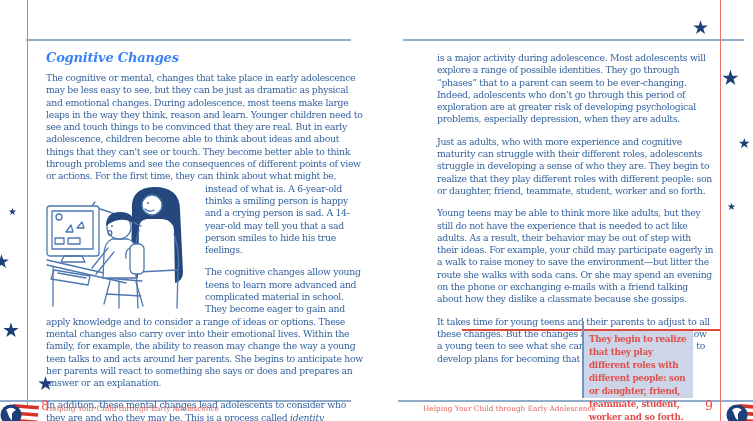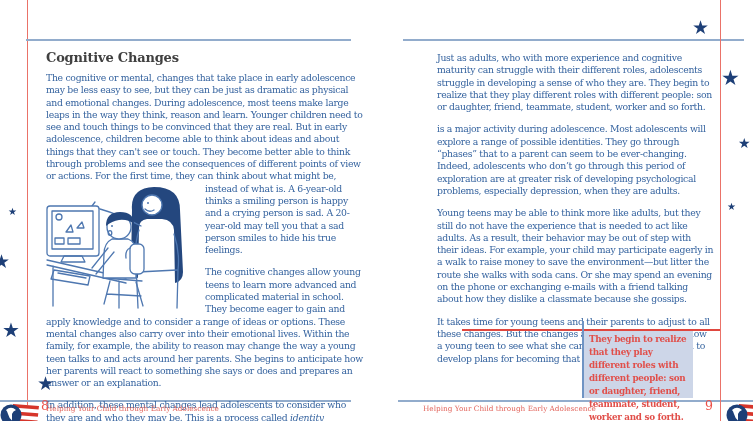--- a/index.html
+++ b/index.html
@@ -35,21 +35,22 @@
   .body-text p {
     margin: 0 0 10px 0;
     font-size: 9.3px; line-height: 12.3px; letter-spacing: -0.3px;
     color: #35639f; text-align: left;
   }
   .left-content  { position: absolute; left: 46px;  top: 50px; width: 321px; }
   .right-content { position: absolute; left: 437px; top: 52px; width: 277px; }
   .left-content h2 {
     margin: 0 0 7px 0;
     font-size: 13px; font-weight: bold; letter-spacing: -0.2px;
-    color: #404040;
+    color: #3b82f6;
+    font-style: italic;
   }
   .illo-float { float: left; width: 150px; height: 124px; margin: 3px 9px 2px 0; }
 
   
   #quote-topline { position: absolute; left: 462px; top: 329px; width: 259px; height: 1.5px; background: #e0473f; z-index: 6; }
   #quote-vline   { position: absolute; left: 582px; top: 321px; width: 1.5px; height: 77px; background: #6f94c4; z-index: 6; }
   #quote-box {
     position: absolute; left: 583px; top: 330px; width: 110px; height: 68px;
     background: #cdd6e8; z-index: 5; box-sizing: border-box; padding: 3px 4px 0 6px;
   }
@@ -121,28 +122,28 @@
       <path d="M62,62 L46,82 M68,66 L50,88"></path>
 
       <circle cx="73" cy="41" r="12" fill="#ffffff"></circle>
       <path d="M60,40 Q60,26 74,26 Q88,26 88,38 Q82,33 73,34 Q66,35 60,40 Z" fill="#24477e" stroke="none"></path>
       <circle cx="66" cy="40" r="1" fill="#4e77b0" stroke="none"></circle>
       <ellipse cx="64" cy="47" rx="1.8" ry="2.4"></ellipse>
 
       <rect x="84" y="58" width="14" height="30" rx="5" fill="#ffffff"></rect>
       <path d="M84,62 Q79,64 80,72"></path>
     </g>
-  </svg></span><span>old thinks a smiling person is happy and a crying person is sad. A 20-year-old may tell you that a sad person smiles to hide his true feelings.</span></p>
+  </svg></span><span>old thinks a smiling person is happy and a crying person is sad. A 14-year-old may tell you that a sad person smiles to hide his true feelings.</span></p>
   <p>The cognitive changes allow young teens to learn more advanced and complicated material in school. They become eager to gain and apply knowledge and to consider a range of ideas or options. These mental changes also carry over into their emotional lives. Within the family, for example, the ability to reason may change the way a young teen talks to and acts around her parents. She begins to anticipate how her parents will react to something she says or does and prepares an answer or an explanation.</p>
   <p><span>In addition, these mental changes lead adolescents to consider who they are and who they may be. This is a process called </span><em>identity formation</em></p>
 </div>
 
 <div class="right-content body-text">
+  <p>is a major activity during adolescence. Most adolescents will explore a range of possible identities. They go through “phases” that to a parent can seem to be ever-changing. Indeed, adolescents who don’t go through this period of exploration are at greater risk of developing psychological problems, especially depression, when they are adults.</p>
   <p>Just as adults, who with more experience and cognitive maturity can struggle with their different roles, adolescents struggle in developing a sense of who they are. They begin to realize that they play different roles with different people: son or daughter, friend, teammate, student, worker and so forth.</p>
-  <p>is a major activity during adolescence. Most adolescents will explore a range of possible identities. They go through “phases” that to a parent can seem to be ever-changing. Indeed, adolescents who don’t go through this period of exploration are at greater risk of developing psychological problems, especially depression, when they are adults.</p>
   <p>Young teens may be able to think more like adults, but they still do not have the experience that is needed to act like adults. As a result, their behavior may be out of step with their ideas. For example, your child may participate eagerly in a walk to raise money to save the environment—but litter the route she walks with soda cans. Or she may spend an evening on the phone or exchanging e-mails with a friend talking about how they dislike a classmate because she gossips.</p>
   <p>It takes time for young teens and their parents to adjust to all these changes. But the changes are also exciting. They allow a young teen to see what she can be like in the future and to develop plans for becoming that person.</p>
 </div>
 
 <div id="quote-topline"></div>
 <div id="quote-vline"></div>
 <div id="quote-box">
   <p>They begin to realize that they play different roles with different people: son or daughter, friend, teammate, student, worker and so forth.</p>
 </div>
 

